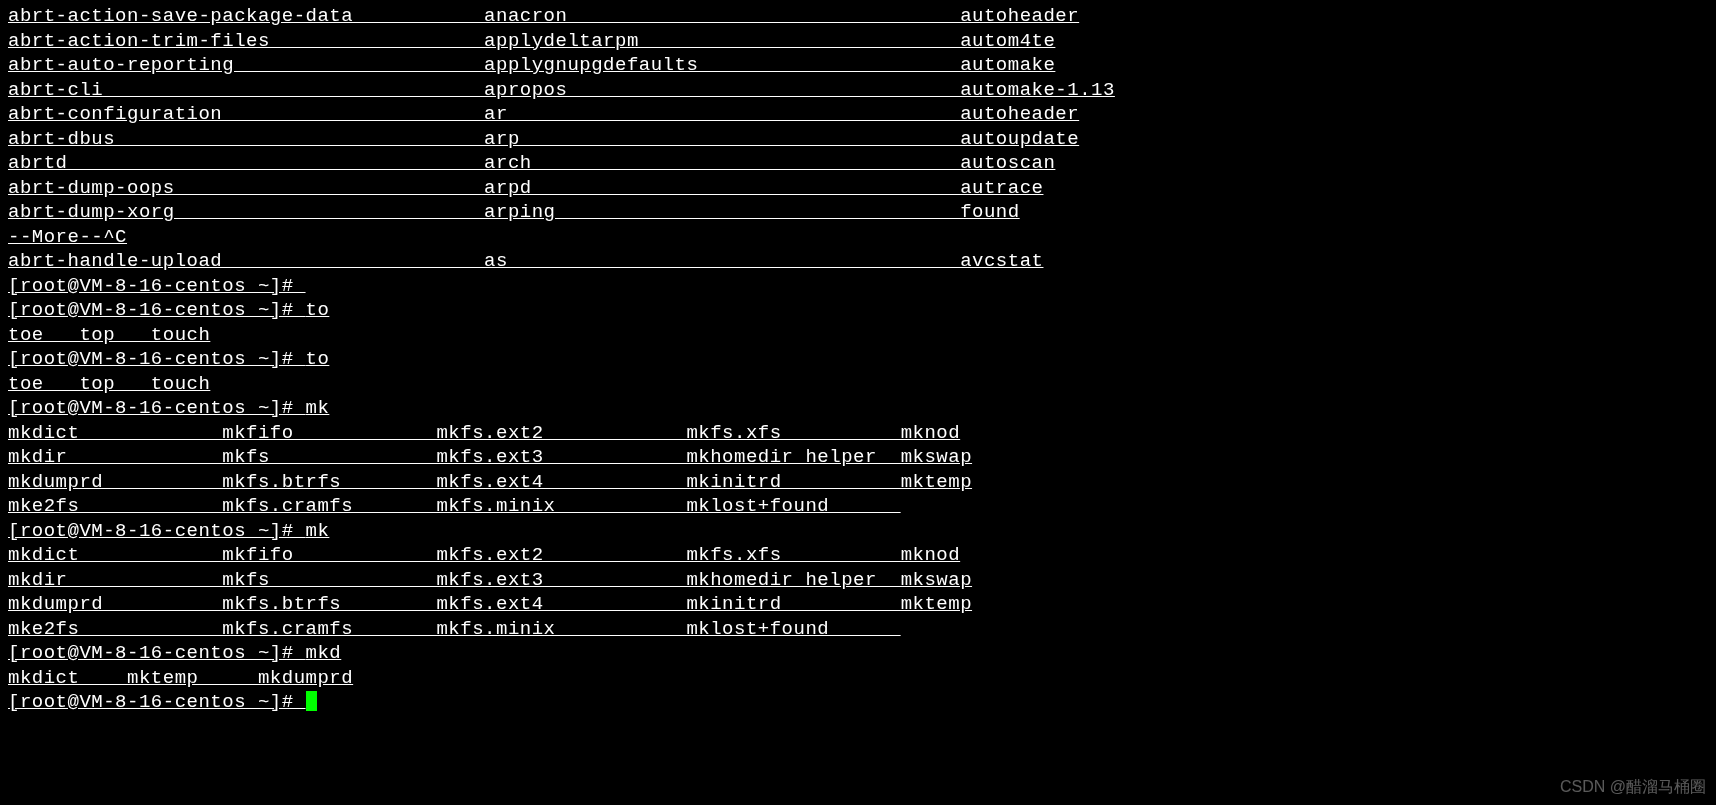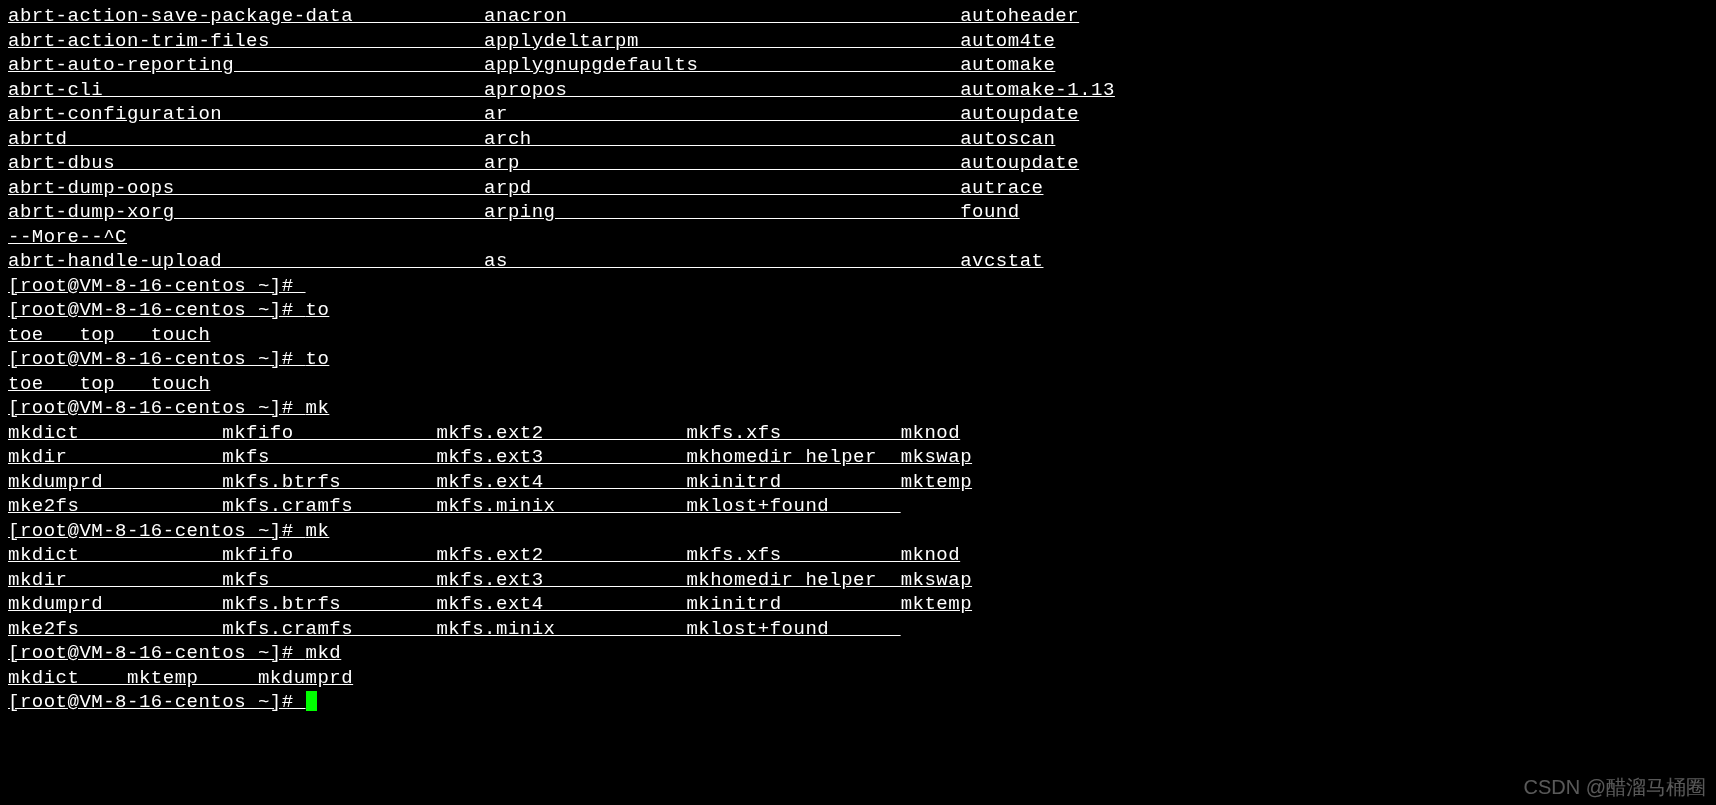--- a/index.html
+++ b/index.html
@@ -24,36 +24,36 @@
       background: #00ff00;
       vertical-align: text-bottom;
       margin-bottom: 2px;
     }
     .watermark {
       position: absolute;
       bottom: 6px;
       right: 10px;
       color: rgba(255,255,255,0.35);
       font-family: Arial, sans-serif;
-      font-size: 20px;
+      font-size: 16px;
       letter-spacing: normal;
       margin-top: 12px;
     }
   </style>
 </head>
 <body>
 
 <div>
   <div class="row"><span>abrt-action-save-package-data           anacron                                 autoheader</span></div>
   <div class="row"><span>abrt-action-trim-files                  applydeltarpm                           autom4te</span></div>
   <div class="row"><span>abrt-auto-reporting                     applygnupgdefaults                      automake</span></div>
   <div class="row"><span>abrt-cli                                apropos                                 automake-1.13</span></div>
-  <div class="row"><span>abrt-configuration                      ar                                      autoupdate</span></div>
+  <div class="row"><span>abrt-configuration                      ar                                      autoheader</span></div>
+  <div class="row"><span>abrt-dbus                               arp                                     autoupdate</span></div>
   <div class="row"><span>abrtd                                   arch                                    autoscan</span></div>
-  <div class="row"><span>abrt-dbus                               arp                                     autoupdate</span></div>
   <div class="row"><span>abrt-dump-oops                          arpd                                    autrace</span></div>
   <div class="row"><span>abrt-dump-xorg                          arping                                  found</span></div>
   <div class="row"><span>--More--^C</span></div>
 
   <div class="row"><span>abrt-handle-upload                      as                                      avcstat</span></div>
 
   <div class="row"><span>[root@VM-8-16-centos ~]# </span></div>
   <div class="row"><span>[root@VM-8-16-centos ~]# </span><span>to</span></div>
   <div class="row"><span>toe   top   touch</span></div>
   <div class="row"><span>[root@VM-8-16-centos ~]# </span><span>to</span></div>

